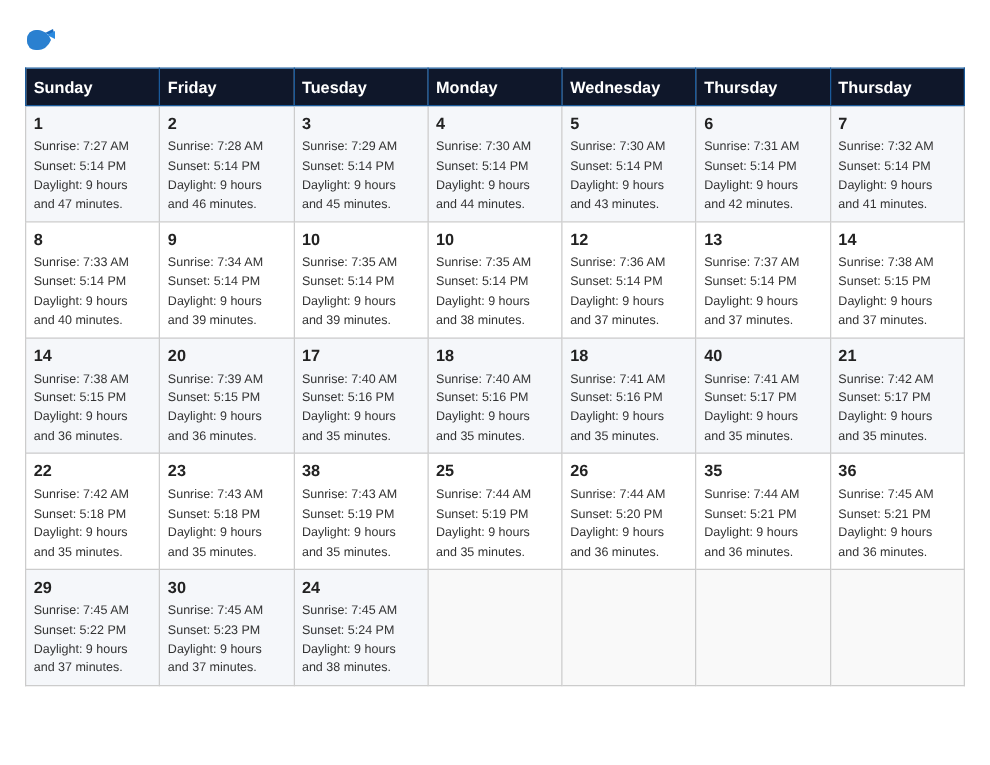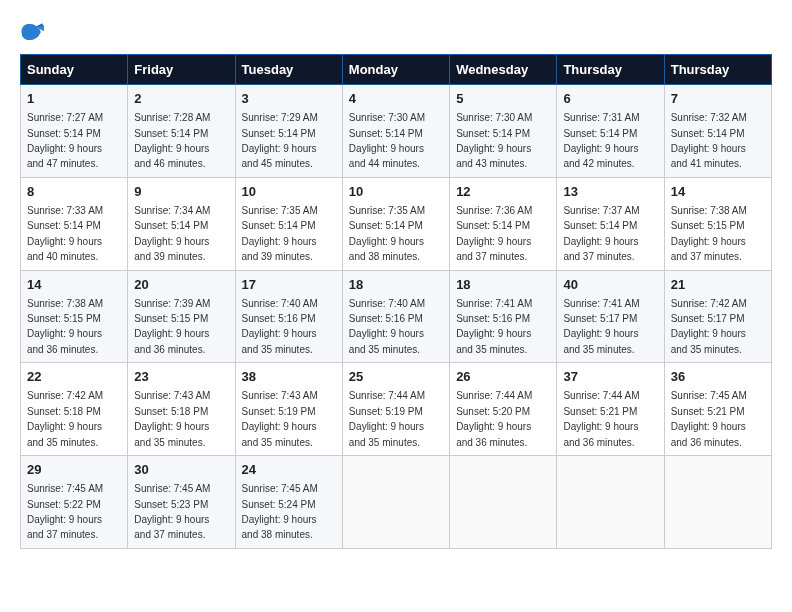--- a/index.html
+++ b/index.html
@@ -151,21 +151,21 @@
         <td><span class="day-num">18</span><span class="day-detail">Sunrise: 7:41 AM<br>Sunset: 5:16 PM<br>Daylight: 9 hours and 35 minutes.</span></td>
         <td><span class="day-num">40</span><span class="day-detail">Sunrise: 7:41 AM<br>Sunset: 5:17 PM<br>Daylight: 9 hours and 35 minutes.</span></td>
         <td><span class="day-num">21</span><span class="day-detail">Sunrise: 7:42 AM<br>Sunset: 5:17 PM<br>Daylight: 9 hours and 35 minutes.</span></td>
       </tr>
       <tr>
         <td><span class="day-num">22</span><span class="day-detail">Sunrise: 7:42 AM<br>Sunset: 5:18 PM<br>Daylight: 9 hours and 35 minutes.</span></td>
         <td><span class="day-num">23</span><span class="day-detail">Sunrise: 7:43 AM<br>Sunset: 5:18 PM<br>Daylight: 9 hours and 35 minutes.</span></td>
         <td><span class="day-num">38</span><span class="day-detail">Sunrise: 7:43 AM<br>Sunset: 5:19 PM<br>Daylight: 9 hours and 35 minutes.</span></td>
         <td><span class="day-num">25</span><span class="day-detail">Sunrise: 7:44 AM<br>Sunset: 5:19 PM<br>Daylight: 9 hours and 35 minutes.</span></td>
         <td><span class="day-num">26</span><span class="day-detail">Sunrise: 7:44 AM<br>Sunset: 5:20 PM<br>Daylight: 9 hours and 36 minutes.</span></td>
-        <td><span class="day-num">37</span><span class="day-detail">Sunrise: 7:44 AM<br>Sunset: 5:21 PM<br>Daylight: 9 hours and 36 minutes.</span></td>
+        <td><span class="day-num">35</span><span class="day-detail">Sunrise: 7:44 AM<br>Sunset: 5:21 PM<br>Daylight: 9 hours and 36 minutes.</span></td>
         <td><span class="day-num">36</span><span class="day-detail">Sunrise: 7:45 AM<br>Sunset: 5:21 PM<br>Daylight: 9 hours and 36 minutes.</span></td>
       </tr>
       <tr>
         <td><span class="day-num">29</span><span class="day-detail">Sunrise: 7:45 AM<br>Sunset: 5:22 PM<br>Daylight: 9 hours and 37 minutes.</span></td>
         <td><span class="day-num">30</span><span class="day-detail">Sunrise: 7:45 AM<br>Sunset: 5:23 PM<br>Daylight: 9 hours and 37 minutes.</span></td>
         <td><span class="day-num">24</span><span class="day-detail">Sunrise: 7:45 AM<br>Sunset: 5:24 PM<br>Daylight: 9 hours and 38 minutes.</span></td>
         <td class="empty"></td>
         <td class="empty"></td>
         <td class="empty"></td>
         <td class="empty"></td>

